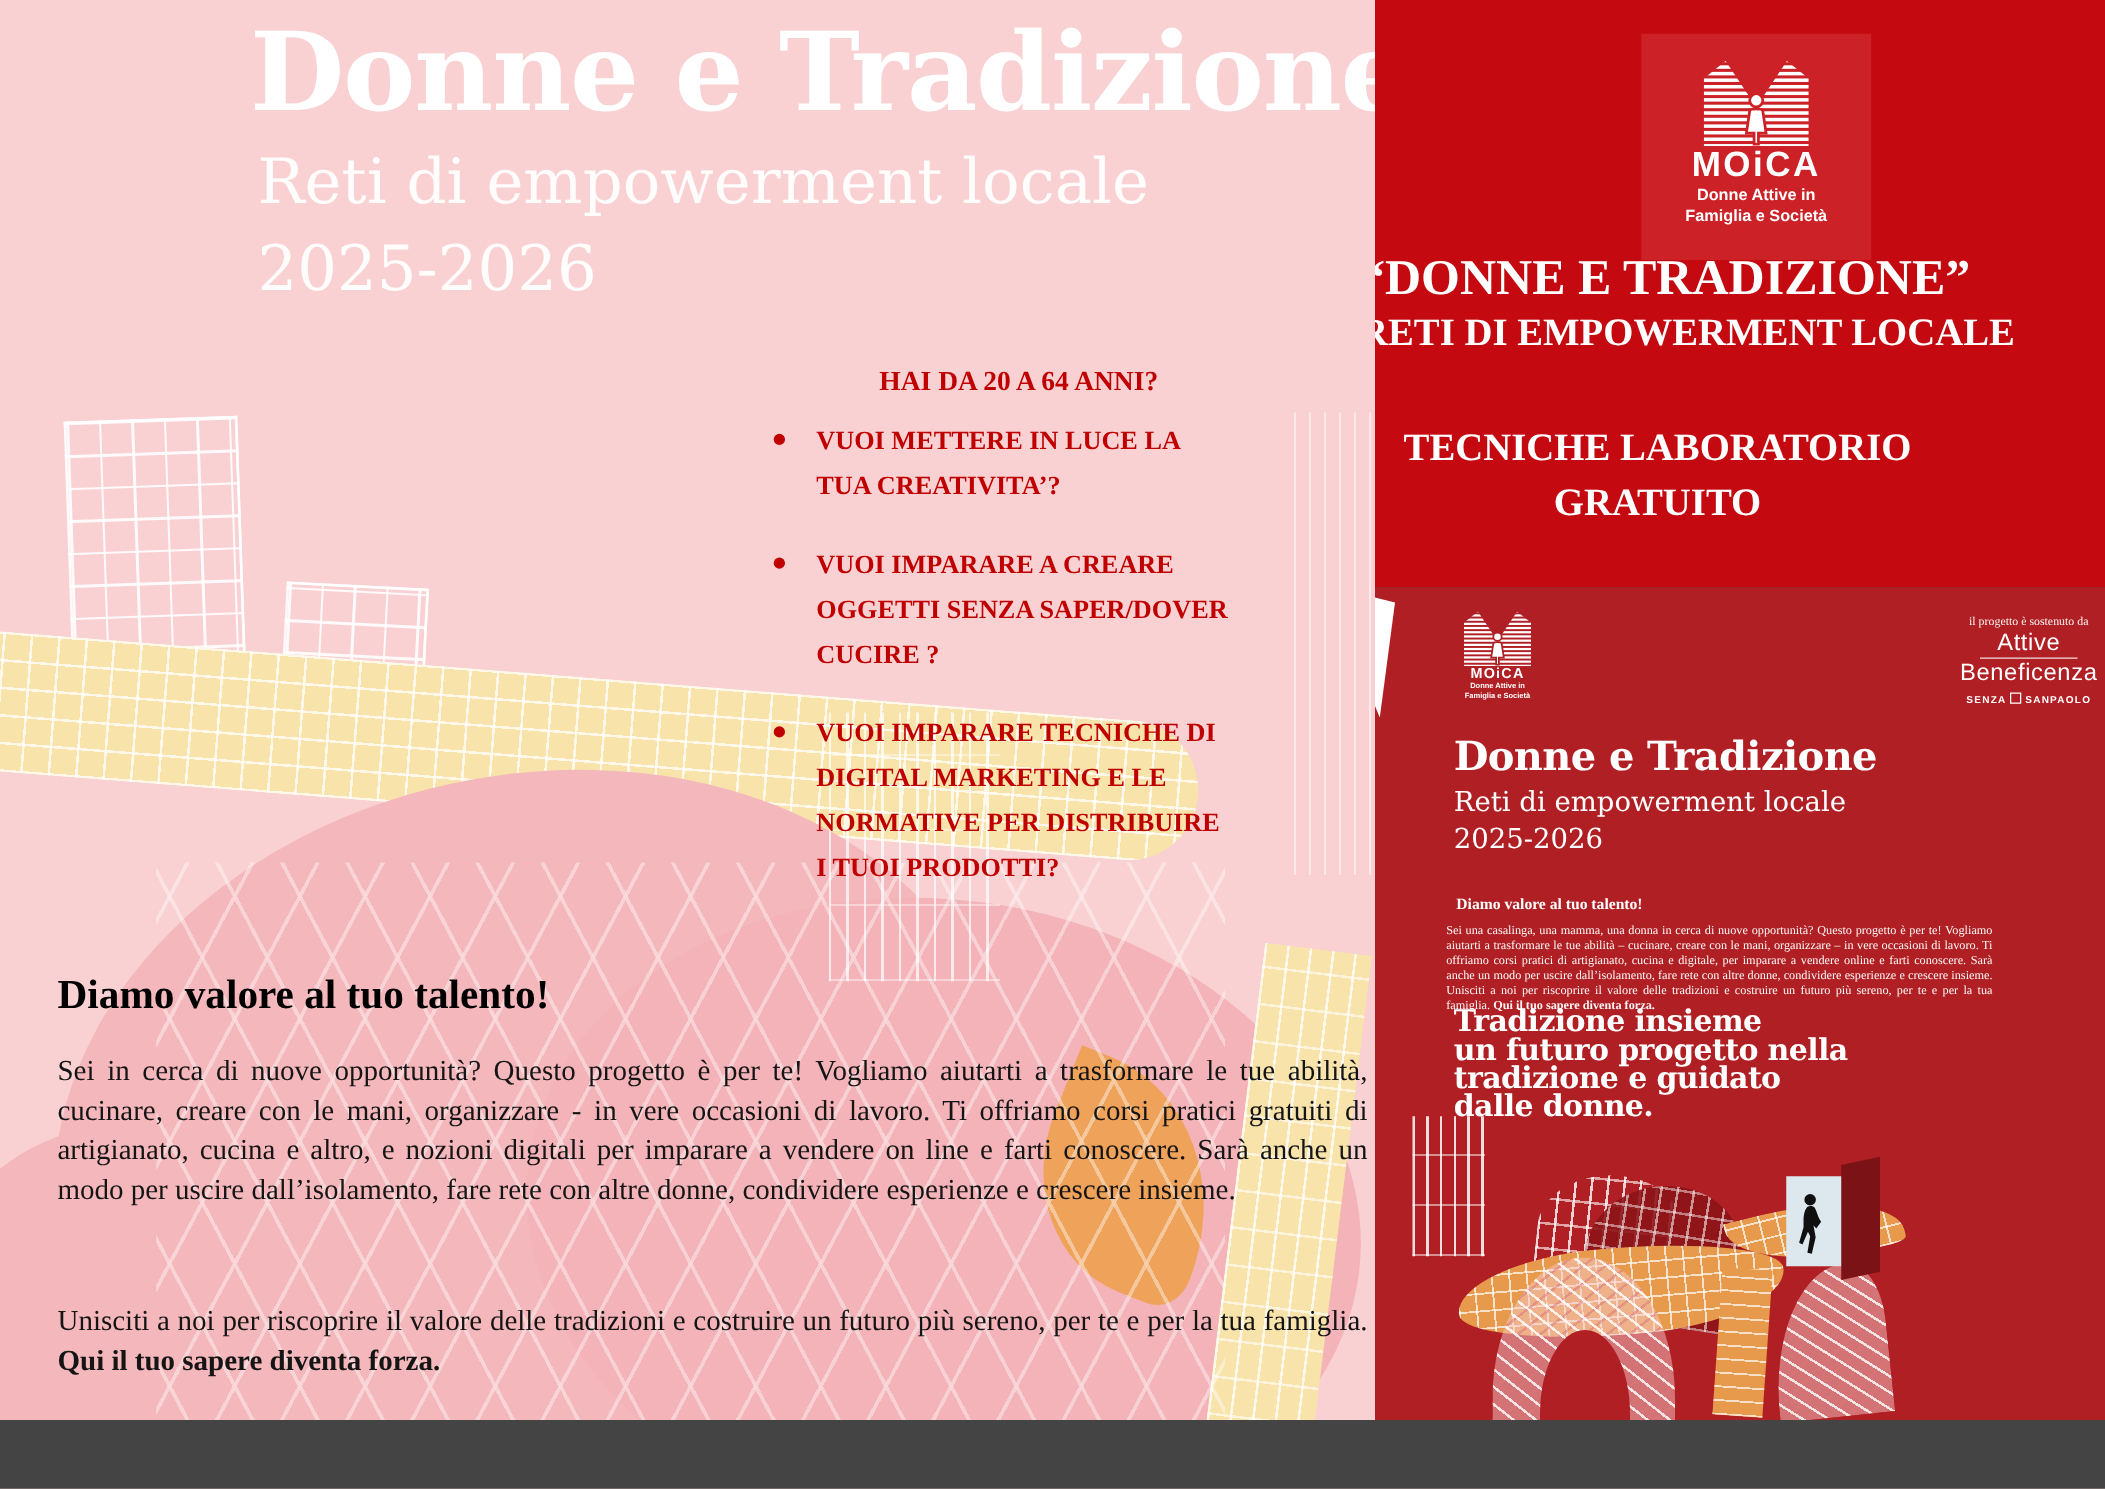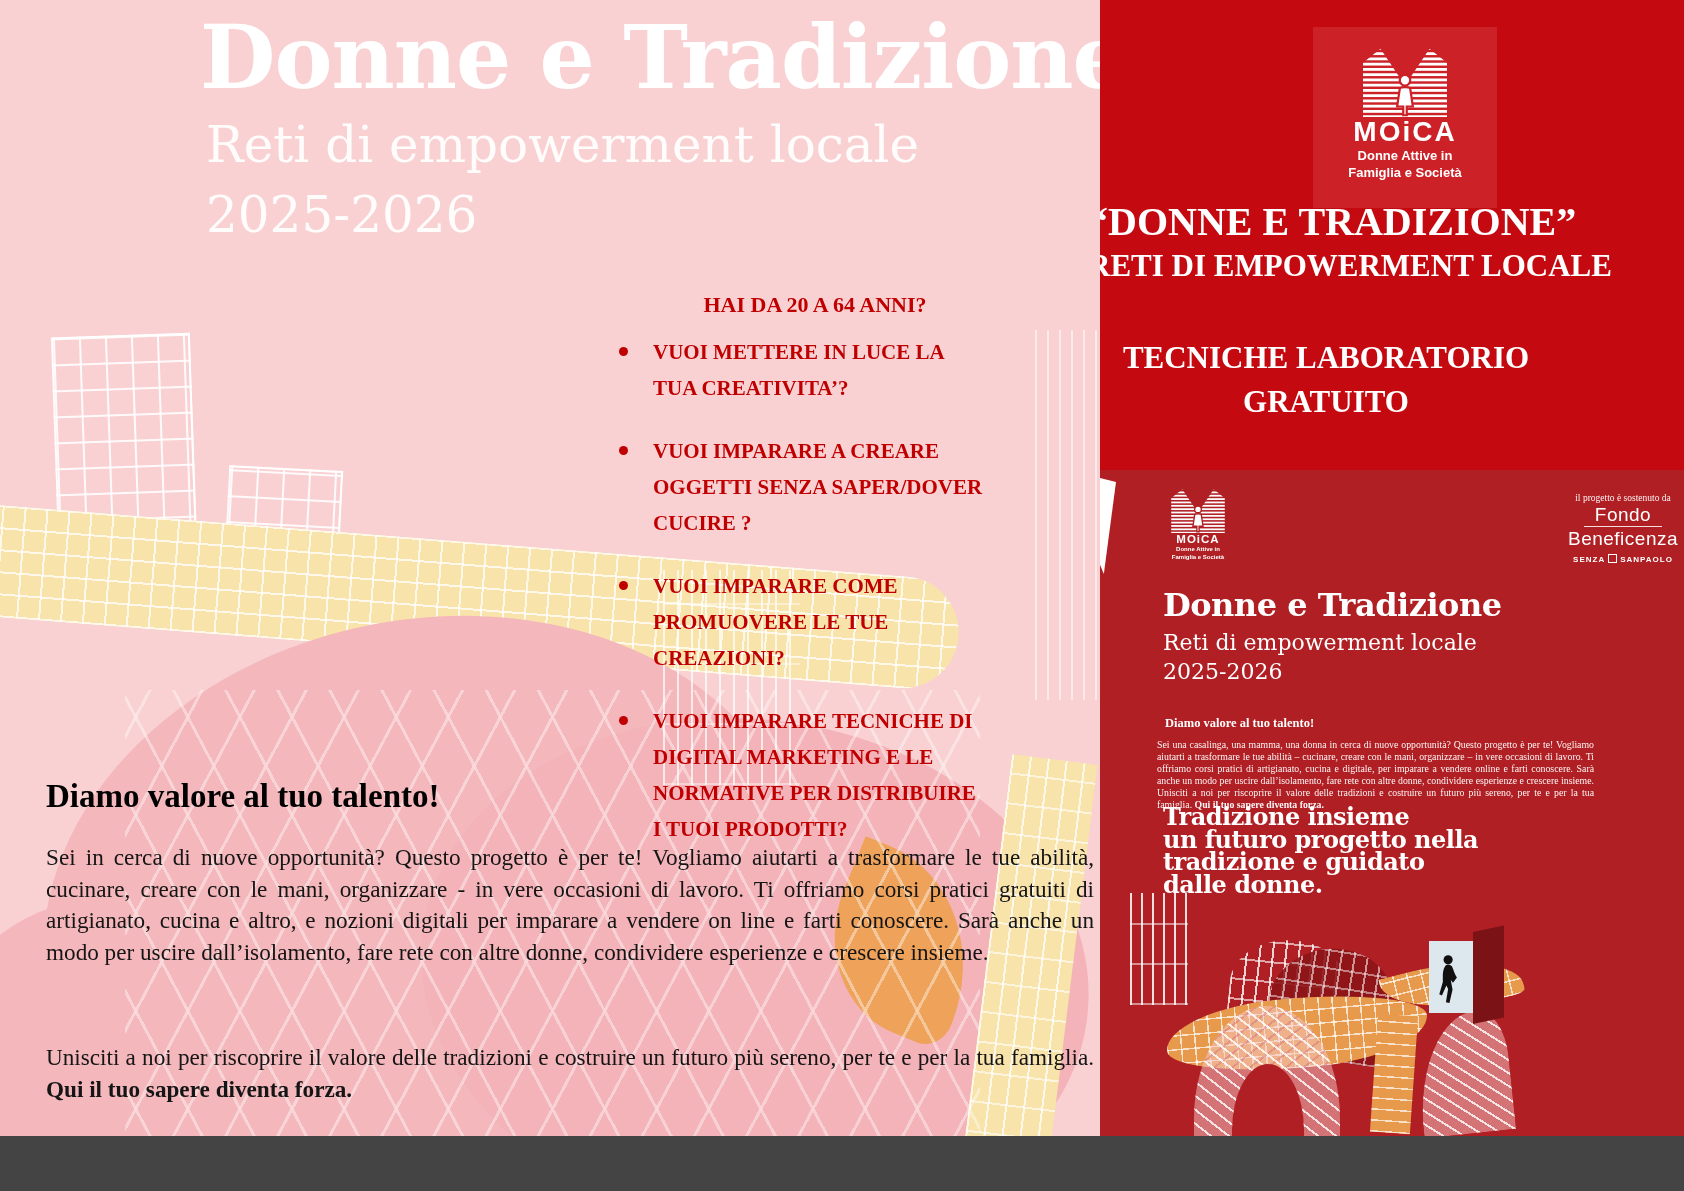--- a/index.html
+++ b/index.html
@@ -156,24 +156,20 @@
         <li>
           <span class="dot"></span>
           <span>VUOI METTERE IN LUCE LA TUA CREATIVITA’?</span>
         </li>
         <li>
           <span class="dot"></span>
           <span>VUOI IMPARARE A CREARE OGGETTI SENZA SAPER/DOVER CUCIRE ?</span>
         </li>
         <li>
           <span class="dot"></span>
-          <span>VUOI IMPARARE COME PROMUOVERE LE TUE CREAZIONI?</span>
-        </li>
-        <li>
-          <span class="dot"></span>
           <span>VUOI IMPARARE TECNICHE DI DIGITAL MARKETING E LE NORMATIVE PER DISTRIBUIRE I TUOI PRODOTTI?</span>
         </li>
       </ul>
     </div>
 
     <h2 class="txt talent">Diamo valore al tuo talento!</h2>
     <p class="txt para p1">Sei in cerca di nuove opportunità?  Questo progetto è per te! Vogliamo aiutarti a trasformare le tue abilità, cucinare, creare con le mani, organizzare - in vere occasioni di lavoro. Ti offriamo corsi pratici gratuiti di artigianato, cucina e altro, e nozioni digitali  per imparare a vendere on line e farti conoscere. Sarà anche un modo per uscire dall’isolamento, fare rete con altre donne, condividere esperienze e crescere insieme.</p>
     <p class="txt para p2">
       <span>Unisciti a noi per riscoprire il valore delle tradizioni e costruire un futuro più sereno, per te e per la tua famiglia.  </span><b>Qui il tuo sapere diventa forza.</b>
     </p>
@@ -253,21 +249,21 @@
           <circle cx="50" cy="38" r="6" fill="#fff" stroke="#b01f23" stroke-width="2.5"></circle>
           <path d="M44 48 C44 45 56 45 56 48 L59 68 L52 68 L52 78 L48 78 L48 68 L41 68 Z" fill="#fff" stroke="#b01f23" stroke-width="2.5"></path>
         </svg>
         <div class="m-word">MOiCA</div>
         <div class="m-tag">Donne Attive in</div>
         <div class="m-tag">Famiglia e Società</div>
       </div>
 
       <div class="sponsor">
         <div class="sp-intro">il progetto è sostenuto da</div>
-        <div class="sp-name">Fondo</div>
+        <div class="sp-name">Attive</div>
         <div class="sp-rule" style="width:78px;"></div>
         <div class="sp-name">Beneficenza</div>
         <div class="sp-bank">
           <span>SENZA</span><span class="bank-box"></span><span>SANPAOLO</span>
         </div>
       </div>
 
       <div class="mf-title">Donne e Tradizione</div>
       <div class="mf-sub">Reti di empowerment locale</div>
       <div class="mf-years">2025-2026</div>

